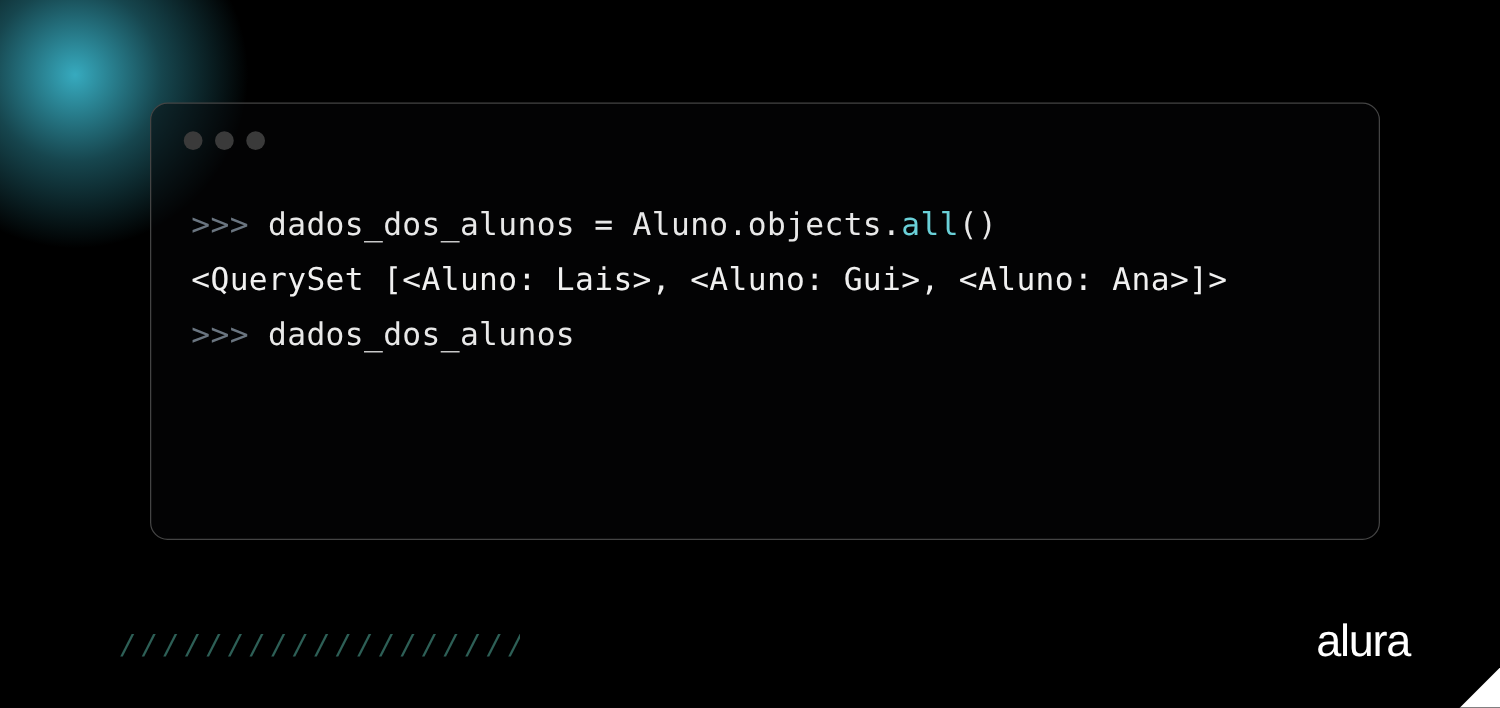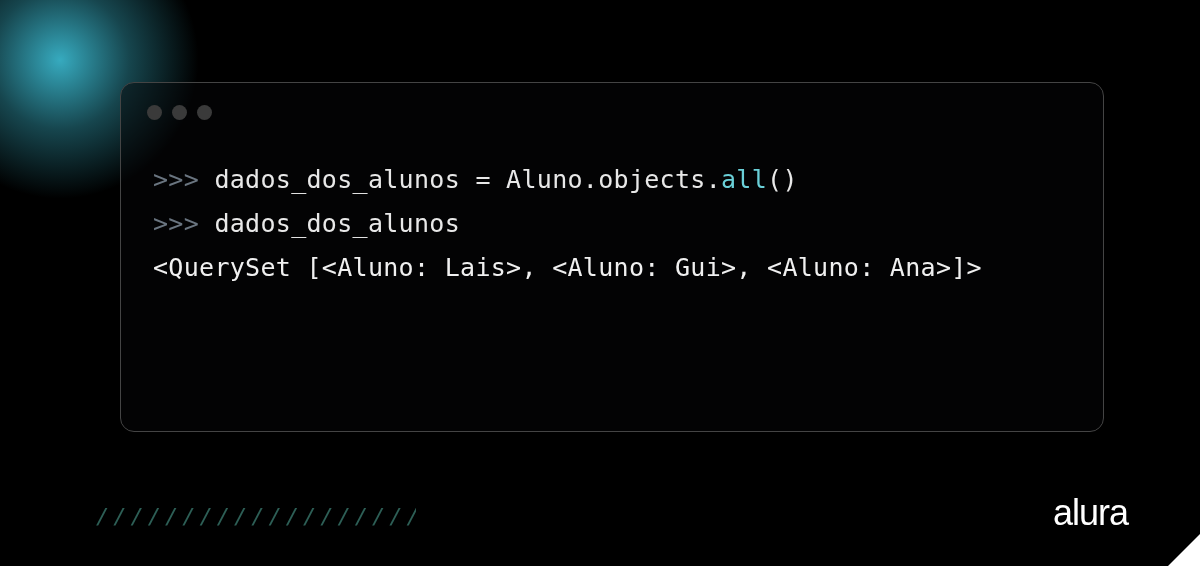--- a/index.html
+++ b/index.html
@@ -122,22 +122,22 @@
 
 <div class="terminal-window">
   <div class="window-controls">
     <div class="control-dot"></div>
     <div class="control-dot"></div>
     <div class="control-dot"></div>
   </div>
 
   <div class="code-content">
     <div class="code-line"><span class="prompt">&gt;&gt;&gt; </span><span>dados_dos_alunos = Aluno.objects.</span><span class="method-highlight">all</span><span>()</span></div>
+    <div class="code-line output">&lt;QuerySet [&lt;Aluno: Lais&gt;, &lt;Aluno: Gui&gt;, &lt;Aluno: Ana&gt;]&gt;</div>
     <div class="code-line"><span class="prompt">&gt;&gt;&gt; </span><span>dados_dos_alunos</span></div>
-    <div class="code-line output">&lt;QuerySet [&lt;Aluno: Lais&gt;, &lt;Aluno: Gui&gt;, &lt;Aluno: Ana&gt;]&gt;</div>
   </div>
 </div>
 
 <div class="hatch-pattern">/////////////////////</div>
 
 <div class="brand-logo">alura</div>
 
 <div class="corner-cut"></div>
 
 </body></html>

